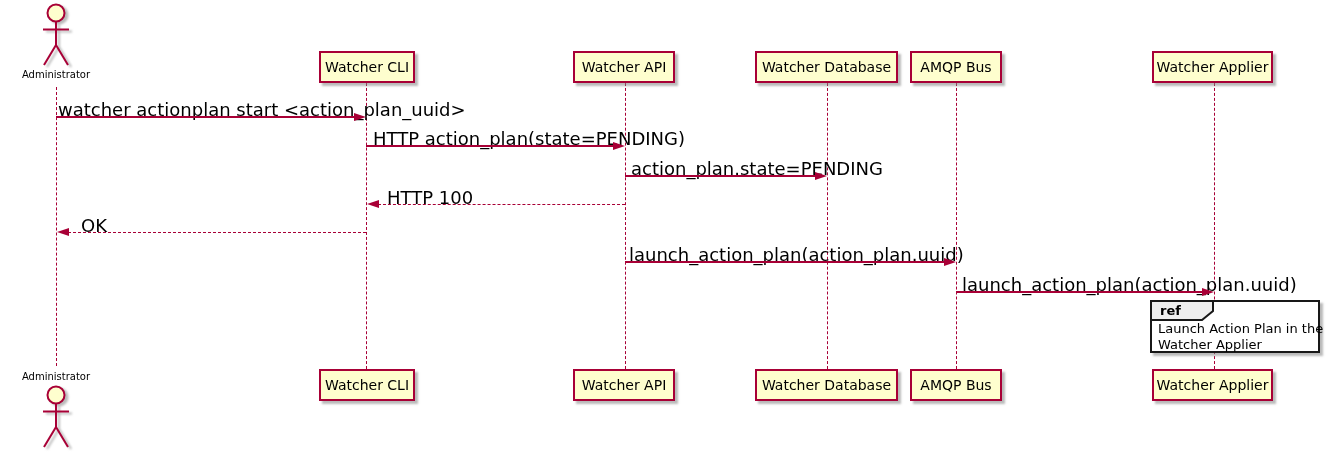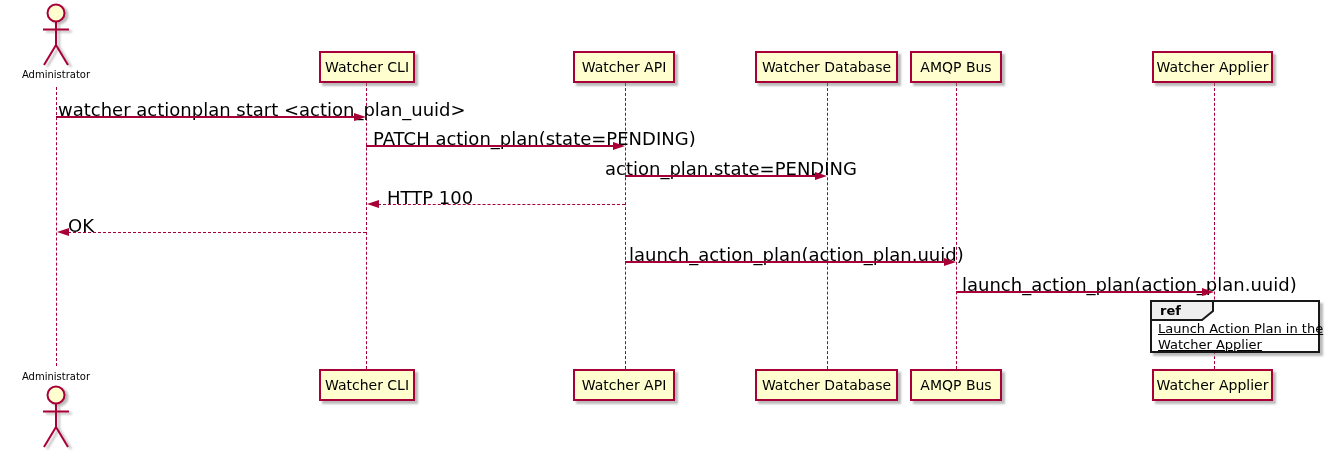--- a/index.html
+++ b/index.html
@@ -32,21 +32,21 @@
     border-right:12px solid #A80036; }
 
   .ref-box {
     position:absolute; left:1150px; top:300px; width:170px; height:53px;
     background:#ffffff; border:2px solid #181818;
     box-shadow:3px 3px 2px rgba(130,130,130,0.55);
     font-size:13px;
   }
   .ref-tab { position:absolute; left:-2px; top:-2px; }
   .ref-tab text { font-weight:bold; font-size:13px; font-family:"DejaVu Sans", sans-serif; }
-  .ref-text { position:absolute; left:6px; top:19px; line-height:16px; font-size:13px; white-space:nowrap;text-decoration:underline; }
+  .ref-text { position:absolute; left:6px; top:19px; line-height:16px; font-size:13px; white-space:nowrap; }
 </style>
 </head>
 <body>
 
 <div class="canvas">
 
   <div class="lifeline" style="left:56px;  top:87px; height:279px;"></div>
   <div class="lifeline" style="left:366px; top:83px; height:286px;"></div>
   <div class="lifeline" style="left:625px; top:83px; height:286px;"></div>
   <div class="lifeline" style="left:827px; top:83px; height:286px;"></div>
@@ -65,33 +65,33 @@
   <div class="participant" style="left:319px;  top:51px; width:96px;">Watcher CLI</div>
   <div class="participant" style="left:573px;  top:51px; width:102px;">Watcher API</div>
   <div class="participant" style="left:755px;  top:51px; width:143px;">Watcher Database</div>
   <div class="participant" style="left:910px;  top:51px; width:92px;">AMQP Bus</div>
   <div class="participant" style="left:1152px; top:51px; width:121px;">Watcher Applier</div>
 
   <div class="msg-label" style="left:58px; top:99px;">watcher actionplan start &lt;action_plan_uuid&gt;</div>
   <div class="msg-line solid" style="left:56px; top:116px; width:300px;"></div>
   <div class="arrow-right" style="left:354px; top:113px;"></div>
 
-  <div class="msg-label" style="left:373px; top:128px;">PATCH action_plan(state=PENDING)</div>
+  <div class="msg-label" style="left:373px; top:128px;">HTTP action_plan(state=PENDING)</div>
   <div class="msg-line solid" style="left:366px; top:145px; width:249px;"></div>
   <div class="arrow-right" style="left:613px; top:142px;"></div>
 
-  <div class="msg-label" style="left:605px; top:158px;">action_plan.state=PENDING</div>
+  <div class="msg-label" style="left:631px; top:158px;">action_plan.state=PENDING</div>
   <div class="msg-line solid" style="left:625px; top:175px; width:192px;"></div>
   <div class="arrow-right" style="left:815px; top:172px;"></div>
 
   <div class="msg-label" style="left:387px; top:187px;">HTTP 100</div>
   <div class="msg-line dashed" style="left:378px; top:204px; width:247px;"></div>
   <div class="arrow-left" style="left:367px; top:200px;"></div>
 
-  <div class="msg-label" style="left:68px; top:215px;">OK</div>
+  <div class="msg-label" style="left:81px; top:215px;">OK</div>
   <div class="msg-line dashed" style="left:68px; top:232px; width:298px;"></div>
   <div class="arrow-left" style="left:57px; top:228px;"></div>
 
   <div class="msg-label" style="left:629px; top:244px;">launch_action_plan(action_plan.uuid)</div>
   <div class="msg-line solid" style="left:625px; top:261px; width:321px;"></div>
   <div class="arrow-right" style="left:944px; top:258px;"></div>
 
   <div class="msg-label" style="left:962px; top:274px;">launch_action_plan(action_plan.uuid)</div>
   <div class="msg-line solid" style="left:956px; top:291px; width:248px;"></div>
   <div class="arrow-right" style="left:1202px; top:288px;"></div>

